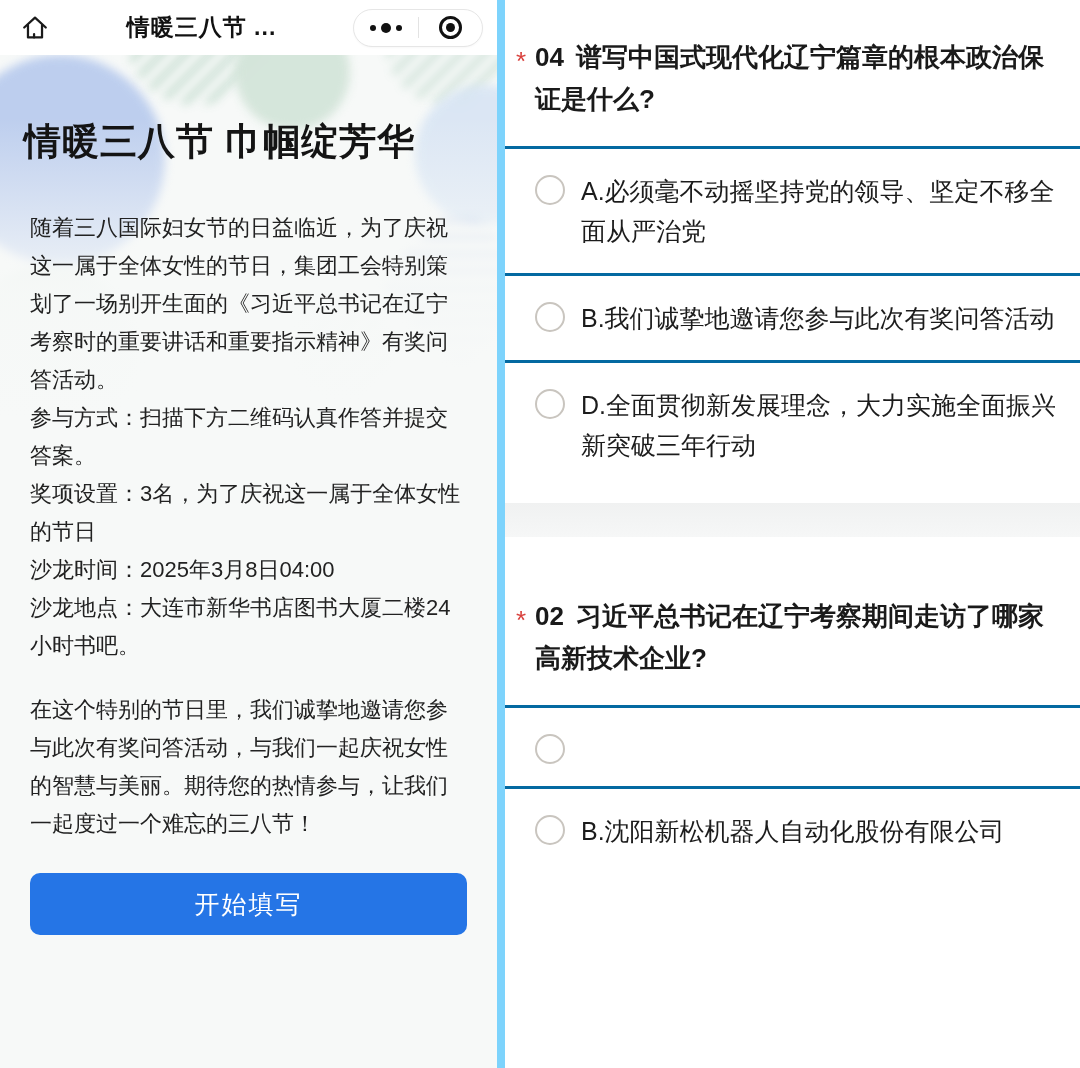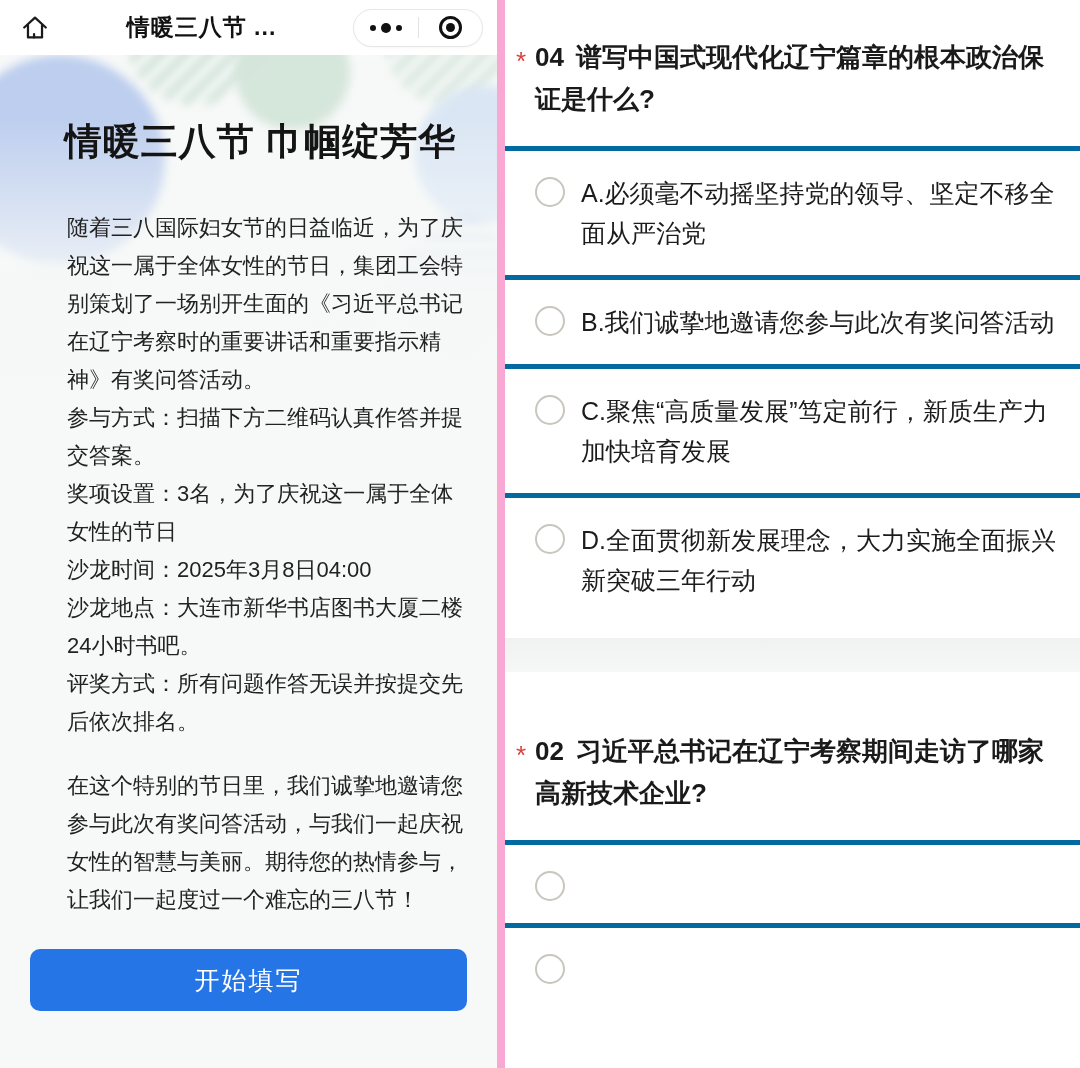--- a/index.html
+++ b/index.html
@@ -1,18 +1,18 @@
 <!DOCTYPE html>
 <html style="--accent-blue: #2575e6; --asterisk-red: #d9413d;"><head>
 <meta charset="utf-8">
 <style>
   * { margin:0; padding:0; box-sizing:border-box; }
   html,body { background:#ffffff; }
   body { font-family:"Liberation Sans","DejaVu Sans",sans-serif; color:#1c1c1c; }
-  .stage { position:relative; width:1080px; height:1068px; background:#f9a8d4; overflow:hidden; display:flex; }
+  .stage { position:relative; width:1080px; height:1068px; background:#7dd3fc; overflow:hidden; display:flex; }
 
   
   .left-panel { position:relative; width:497px; height:100%; background:#f7f9f8; overflow:hidden; flex:none; }
 
   .nav-bar { position:relative; z-index:5; height:55px; background:#ffffff; display:flex; align-items:center; padding:0 14px 0 20px; }
   .home-ic { width:30px; height:30px; flex:none; }
   .nav-title { flex:1; text-align:center; font-size:23px; font-weight:600; color:#111; letter-spacing:1px; white-space:nowrap; overflow:hidden; }
   .capsule { flex:none; width:130px; height:38px; border:1px solid #e6e6e6; border-radius:19px; background:#fff; display:flex; align-items:center; box-shadow:0 1px 2px rgba(0,0,0,0.03); }
   .cap-more { flex:1; display:flex; align-items:center; justify-content:center; gap:5px; height:100%; cursor:pointer; }
   .dot { background:#111; border-radius:50%; }
@@ -34,39 +34,39 @@
   .sh-stripe-g2  { left:385px; top:-20px; width:125px; height:125px; opacity:.7;
                    background:repeating-linear-gradient(135deg, rgba(141,189,163,.5) 0 7px, rgba(255,255,255,0) 7px 17px); }
   .sh-blue-pale  { left:415px; top:85px;  width:140px; height:140px; background:#d8e5f4; opacity:.9; }
   .sh-stripe-b   { left:400px; top:225px; width:120px; height:120px; border-radius:22px; transform:rotate(45deg); opacity:.5;
                    background:repeating-linear-gradient(135deg, rgba(132,158,214,.55) 0 7px, rgba(255,255,255,0) 7px 17px); }
   .sh-green-low  { left:-35px; top:265px; width:170px; height:170px; background:#dfeae3; opacity:.55; }
   .sh-stripe-g3  { left:295px; top:300px; width:95px;  height:95px;  opacity:.4;
                    background:repeating-linear-gradient(135deg, rgba(141,189,163,.5) 0 7px, rgba(255,255,255,0) 7px 17px); }
   .art-fade { position:absolute; left:0; top:0; width:100%; height:100%;
               background:linear-gradient(180deg, rgba(247,249,248,0) 0%, rgba(247,249,248,0) 28%, rgba(247,249,248,.9) 70%, #f7f9f8 100%); }
-  .cover-title { position:relative; z-index:3; text-align:center; font-size:37px; font-weight:700; color:#141414; padding-top:62px; letter-spacing:1px; white-space:nowrap;margin-left:24px; }
+  .cover-title { position:relative; z-index:3; font-size:37px; font-weight:700; color:#141414; padding-top:62px; letter-spacing:1px; white-space:nowrap;margin-left:24px; }
 
   
-  .cover-body { position:relative; z-index:3; padding:14px 30px 0 30px; font-size:22px; line-height:38px; color:#222;margin-left:37px; }
+  .cover-body { position:relative; z-index:3; padding:14px 30px 0 30px; font-size:22px; line-height:38px; color:#222; }
   .cover-body p { margin:0; }
   .para-gap { margin-top:26px !important; }
   .start-btn { position:relative; z-index:3; display:block; width:437px; height:62px; margin:30px auto 0 auto;
                background:var(--accent-blue,#2575e6); color:#fff; font-size:25px; font-family:inherit;
                border:none; border-radius:10px; cursor:pointer; letter-spacing:2px; }
 
   
   .right-panel { position:relative; flex:1; height:100%; background:#ffffff; margin-left:8px; overflow:hidden; }
   .question { position:relative; }
   .q-head { position:relative; padding:36px 20px 26px 30px; font-size:26px; line-height:42px; font-weight:600; color:#1a1a1a; }
   .q-head.second { padding-top:58px; }
   .req { position:absolute; left:11px; top:40px; color:var(--asterisk-red,#d9413d); font-size:26px; font-weight:400; }
   .q-head.second .req { top:62px; }
   .q-num { margin-right:12px; }
-  .opt-row { display:flex; align-items:flex-start; padding:22px 20px 22px 30px; border-top:5px solid #0369a1; cursor:pointer; }
+  .opt-row { display:flex; align-items:flex-start; padding:22px 20px 22px 30px; border-top:3px solid #0369a1; cursor:pointer; }
   .radio { flex:none; width:30px; height:30px; border:2px solid #c9c5bf; border-radius:50%; background:#fff; margin-top:4px; }
   .opt-label { margin-left:16px; font-size:25px; line-height:40px; color:#1c1c1c; }
   .section-band { height:34px; margin-top:16px; background:linear-gradient(180deg,#f0f1f1 0%, #f6f7f7 100%); }
 </style>
 </head>
 <body>
 
 <div class="stage">
 
   <div class="left-panel">
@@ -108,21 +108,20 @@
     <div class="header-zone">
       <h1 class="cover-title">情暖三八节 巾帼绽芳华</h1>
     </div>
 
     <div class="cover-body">
       <p>随着三八国际妇女节的日益临近，为了庆祝这一属于全体女性的节日，集团工会特别策划了一场别开生面的《习近平总书记在辽宁考察时的重要讲话和重要指示精神》有奖问答活动。</p>
       <p>参与方式：扫描下方二维码认真作答并提交答案。</p>
       <p>奖项设置：3名，为了庆祝这一属于全体女性的节日</p>
       <p>沙龙时间：2025年3月8日04:00</p>
       <p>沙龙地点：大连市新华书店图书大厦二楼24小时书吧。</p>
-      <p>评奖方式：所有问题作答无误并按提交先后依次排名。</p>
       <p class="para-gap">在这个特别的节日里，我们诚挚地邀请您参与此次有奖问答活动，与我们一起庆祝女性的智慧与美丽。期待您的热情参与，让我们一起度过一个难忘的三八节！</p>
     </div>
 
     <button class="start-btn">开始填写</button>
   </div>
 
   <div class="right-panel">
 
     <div class="question">
       <div class="q-head">
@@ -131,36 +130,33 @@
       <div class="opt-row">
         <span class="radio"></span>
         <span class="opt-label">A.必须毫不动摇坚持党的领导、坚定不移全面从严治党</span>
       </div>
       <div class="opt-row">
         <span class="radio"></span>
         <span class="opt-label">B.我们诚挚地邀请您参与此次有奖问答活动</span>
       </div>
       <div class="opt-row">
         <span class="radio"></span>
-        <span class="opt-label">C.聚焦“高质量发展”笃定前行，新质生产力加快培育发展</span>
-      </div>
-      <div class="opt-row">
-        <span class="radio"></span>
         <span class="opt-label">D.全面贯彻新发展理念，大力实施全面振兴新突破三年行动</span>
       </div>
     </div>
 
     <div class="section-band"></div>
 
     <div class="question">
       <div class="q-head second">
         <span class="req">*</span><span class="q-num">02</span><span>习近平总书记在辽宁考察期间走访了哪家高新技术企业?</span>
       </div>
       <div class="opt-row">
         <span class="radio"></span>
       </div>
       <div class="opt-row">
         <span class="radio"></span>
+        <span class="opt-label">B.沈阳新松机器人自动化股份有限公司</span>
       </div>
     </div>
 
   </div>
 </div>
 
 </body></html>

